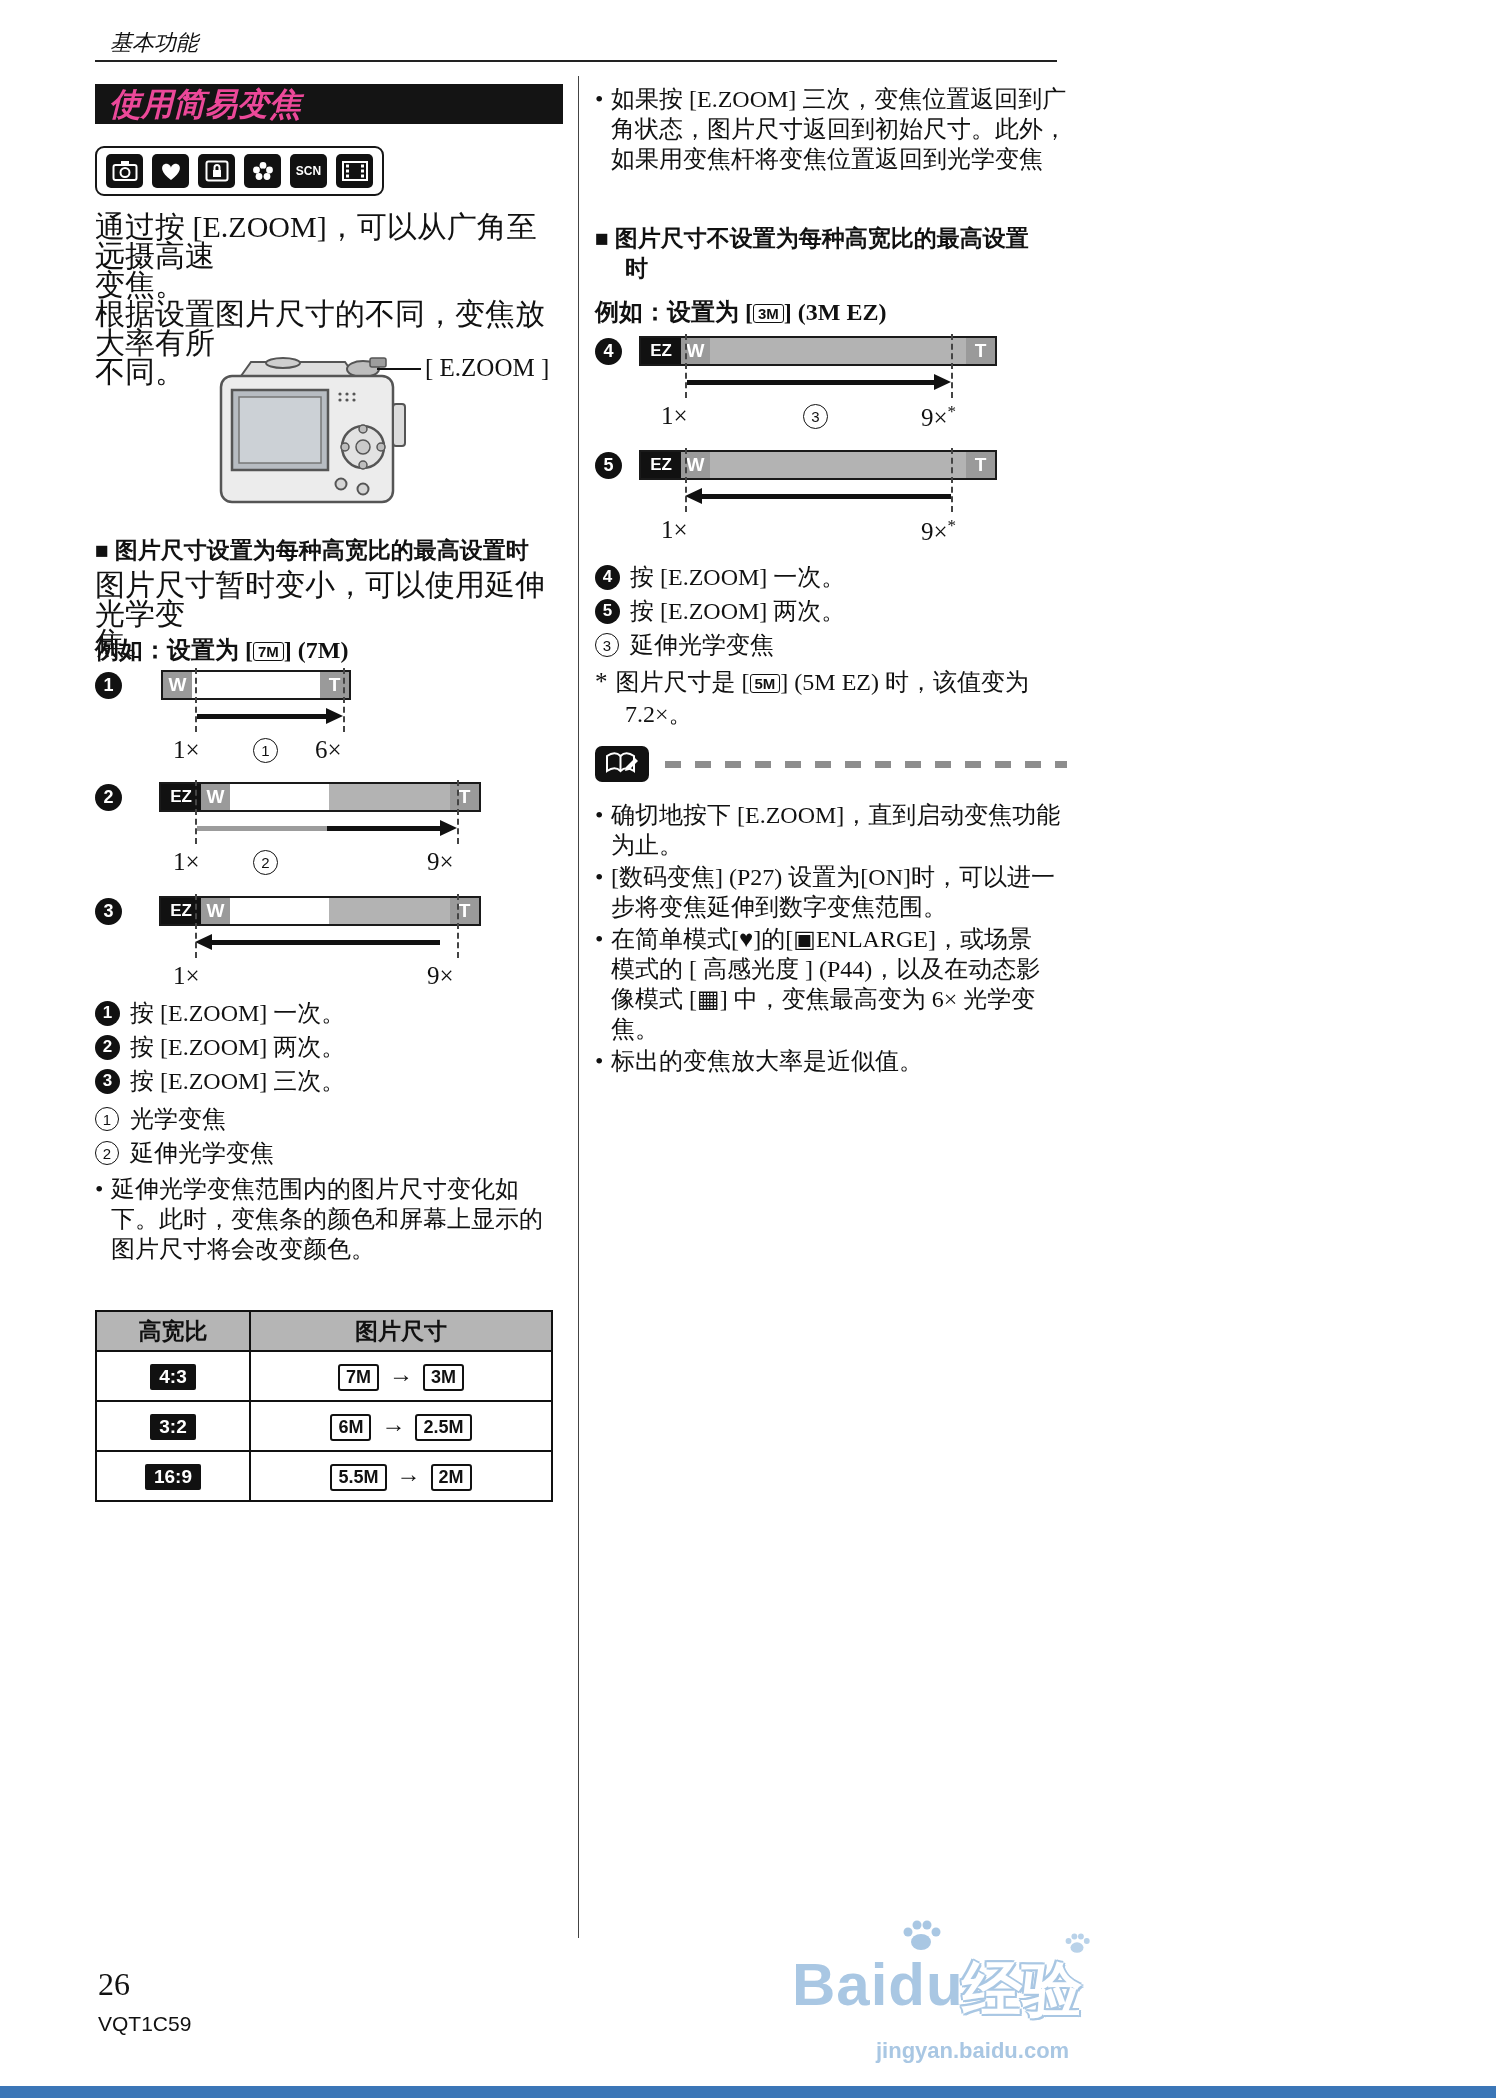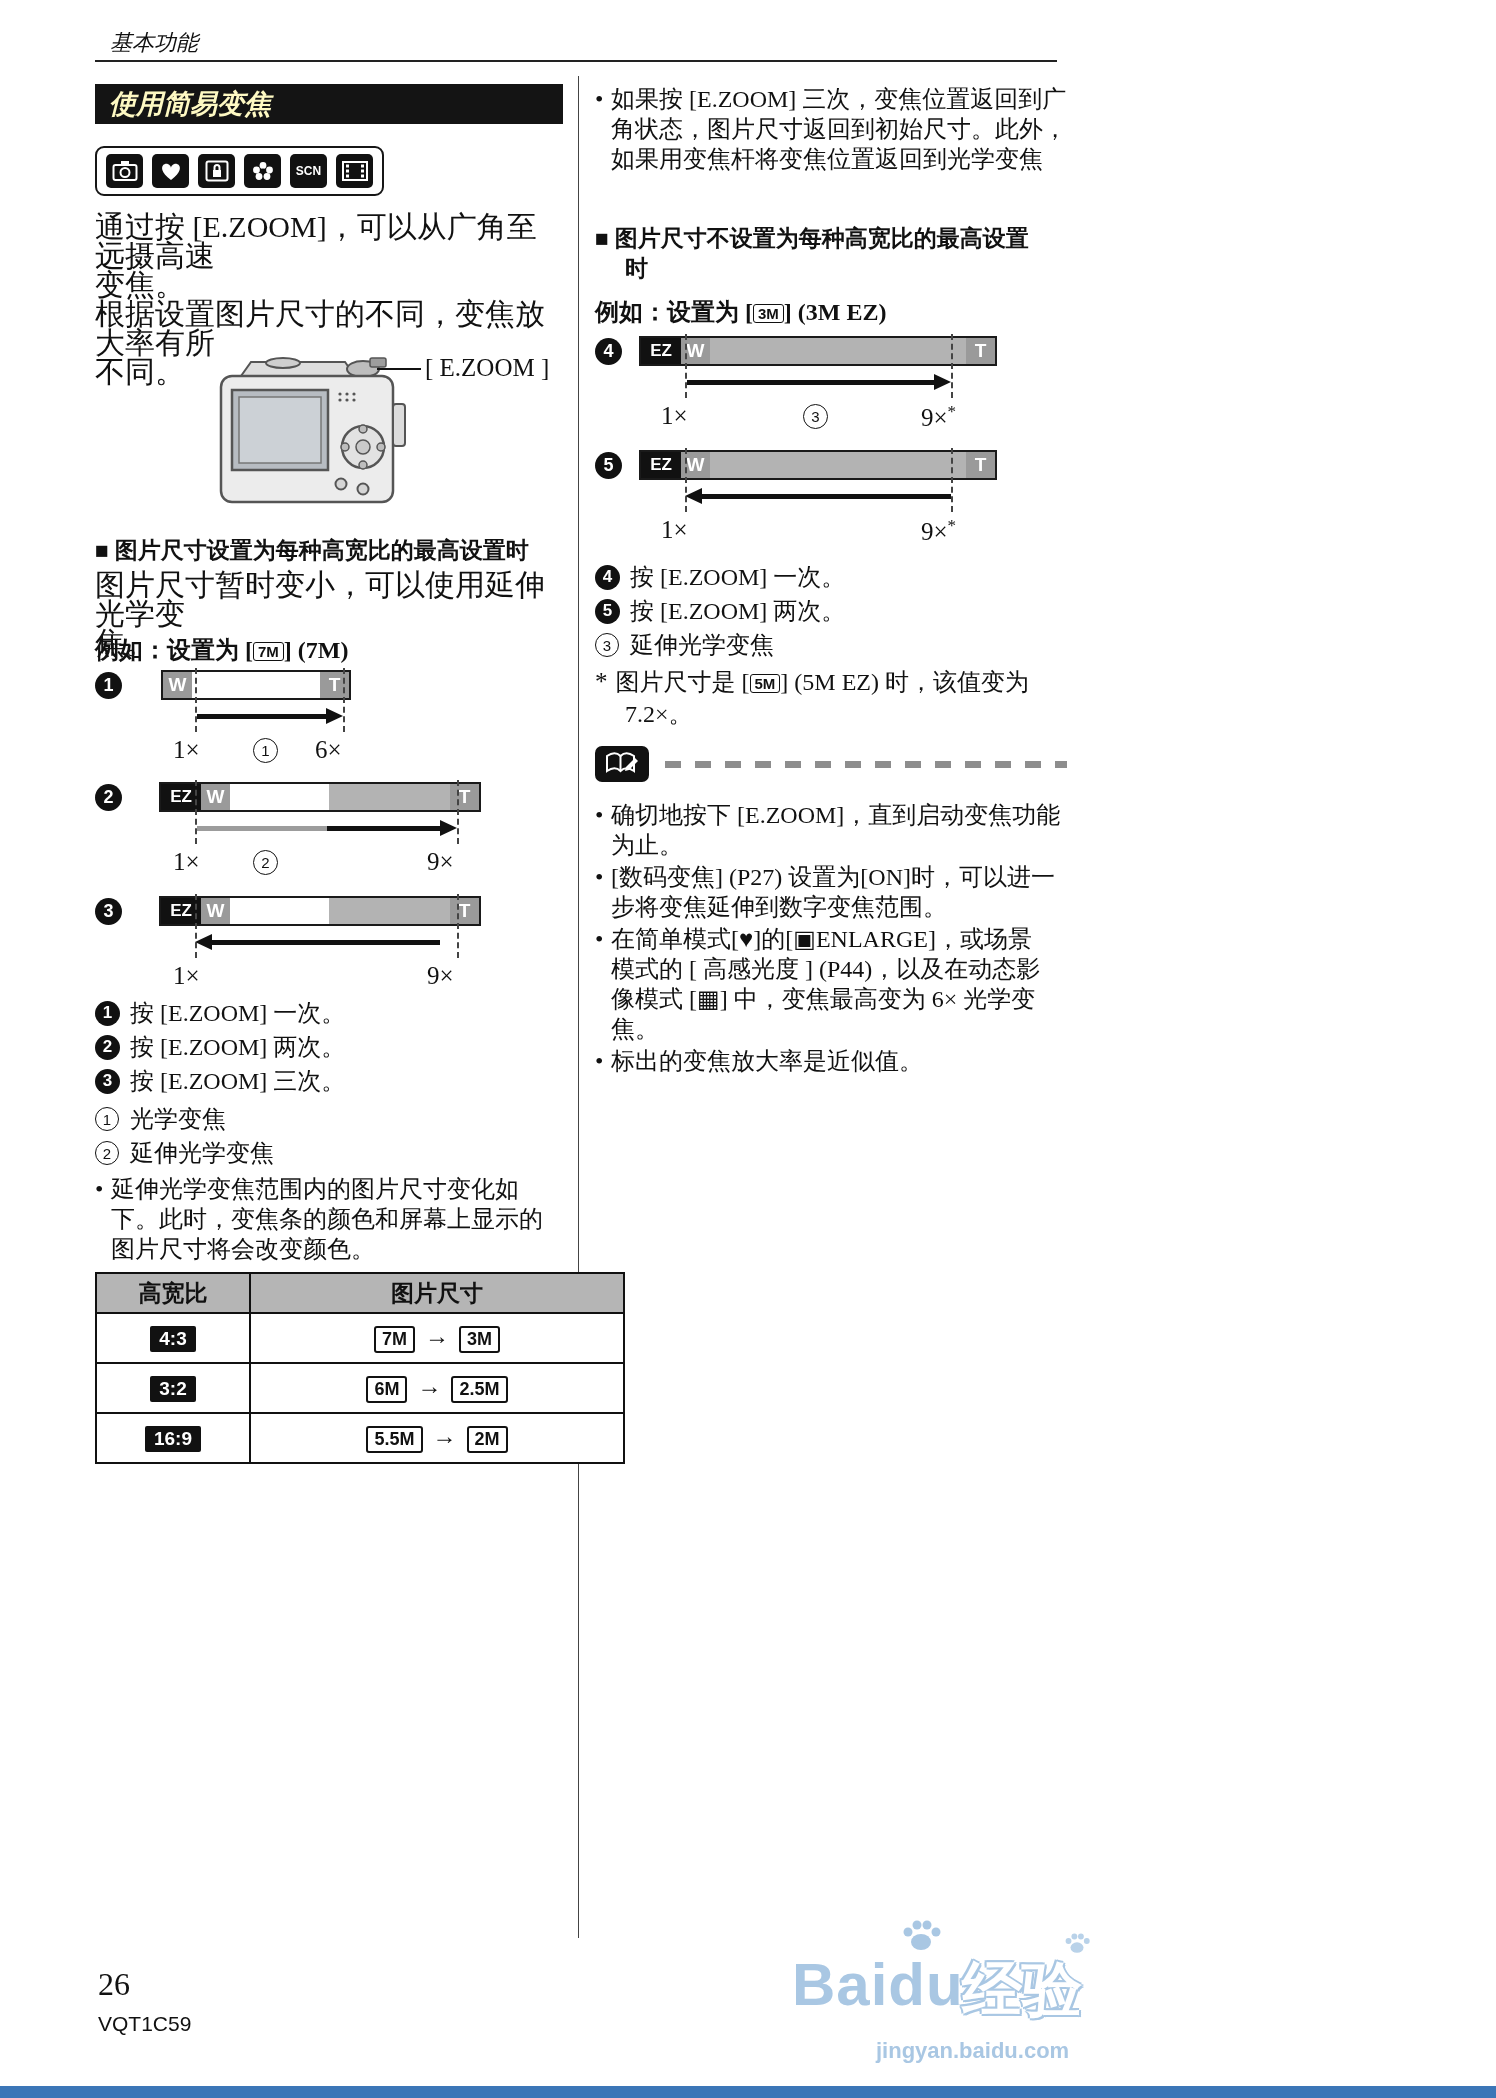--- a/index.html
+++ b/index.html
@@ -9,22 +9,22 @@
 
   
   .hdr{font-style:italic;font-size:22px;}
   .hdr-rule{height:2px;background:#222;}
   .col-divider{left:578px;top:76px;width:1px;height:1862px;background:#444;}
 
   
   .col{position:absolute;}
   .blk{position:absolute;left:0;right:0;}
 
-  .title-bar{height:40px;background:#141414;color:#fef9c3;font-style:italic;font-weight:bold;
-             font-size:27px;line-height:40px;padding-left:14px;box-sizing:border-box;}
+  .title-bar{height:40px;background:#141414;color:#ec4899;font-style:italic;font-weight:bold;
+             font-size:32px;line-height:40px;padding-left:14px;box-sizing:border-box;}
 
   .icon-row{display:inline-flex;gap:9px;border:2.5px solid #161616;border-radius:9px;
             padding:6px 9px;background:#fff;}
   .tile{width:37px;height:34px;background:#111;border-radius:5px;display:flex;
         align-items:center;justify-content:center;}
   .tile .scn-txt{color:#fff;font:bold 12px "Liberation Sans","DejaVu Sans",sans-serif;letter-spacing:0;}
 
   .para{font-size:30px;line-height:29px;}
   .sec-head{font-weight:bold;font-size:23px;line-height:30px;}
   .indent1{padding-left:30px;}
@@ -71,21 +71,21 @@
 
   .tip{position:relative;padding-left:16px;font-size:24px;line-height:30px;}
   .tip::before{content:"\2022";position:absolute;left:0;top:0;}
   .tip + .tip{margin-top:2px;}
 
   .ast-row{display:flex;font-size:24px;line-height:32px;}
   .ast-sym{font-size:25px;margin-right:8px;flex:none;}
   .ast-line2{padding-left:30px;font-size:24px;line-height:32px;}
 
   
-  .size-table{border-collapse:collapse;width:530px;table-layout:fixed;}
+  .size-table{border-collapse:collapse;width:458px;table-layout:fixed;margin-top:38px;}
   .size-table th,.size-table td{border:2.5px solid #111;text-align:center;vertical-align:middle;}
   .size-table th{background:#b5b5b5;font-weight:bold;font-size:23px;height:36px;}
   .size-table td{height:46px;font-size:22px;background:#fff;}
   .size-table .c1{width:150px;}
 
   
   .note-row{display:flex;align-items:center;}
   .note-tile{width:54px;height:36px;background:#111;border-radius:7px;display:flex;
              align-items:center;justify-content:center;flex:none;}
   .dashes{flex:1;height:7px;margin-left:16px;

